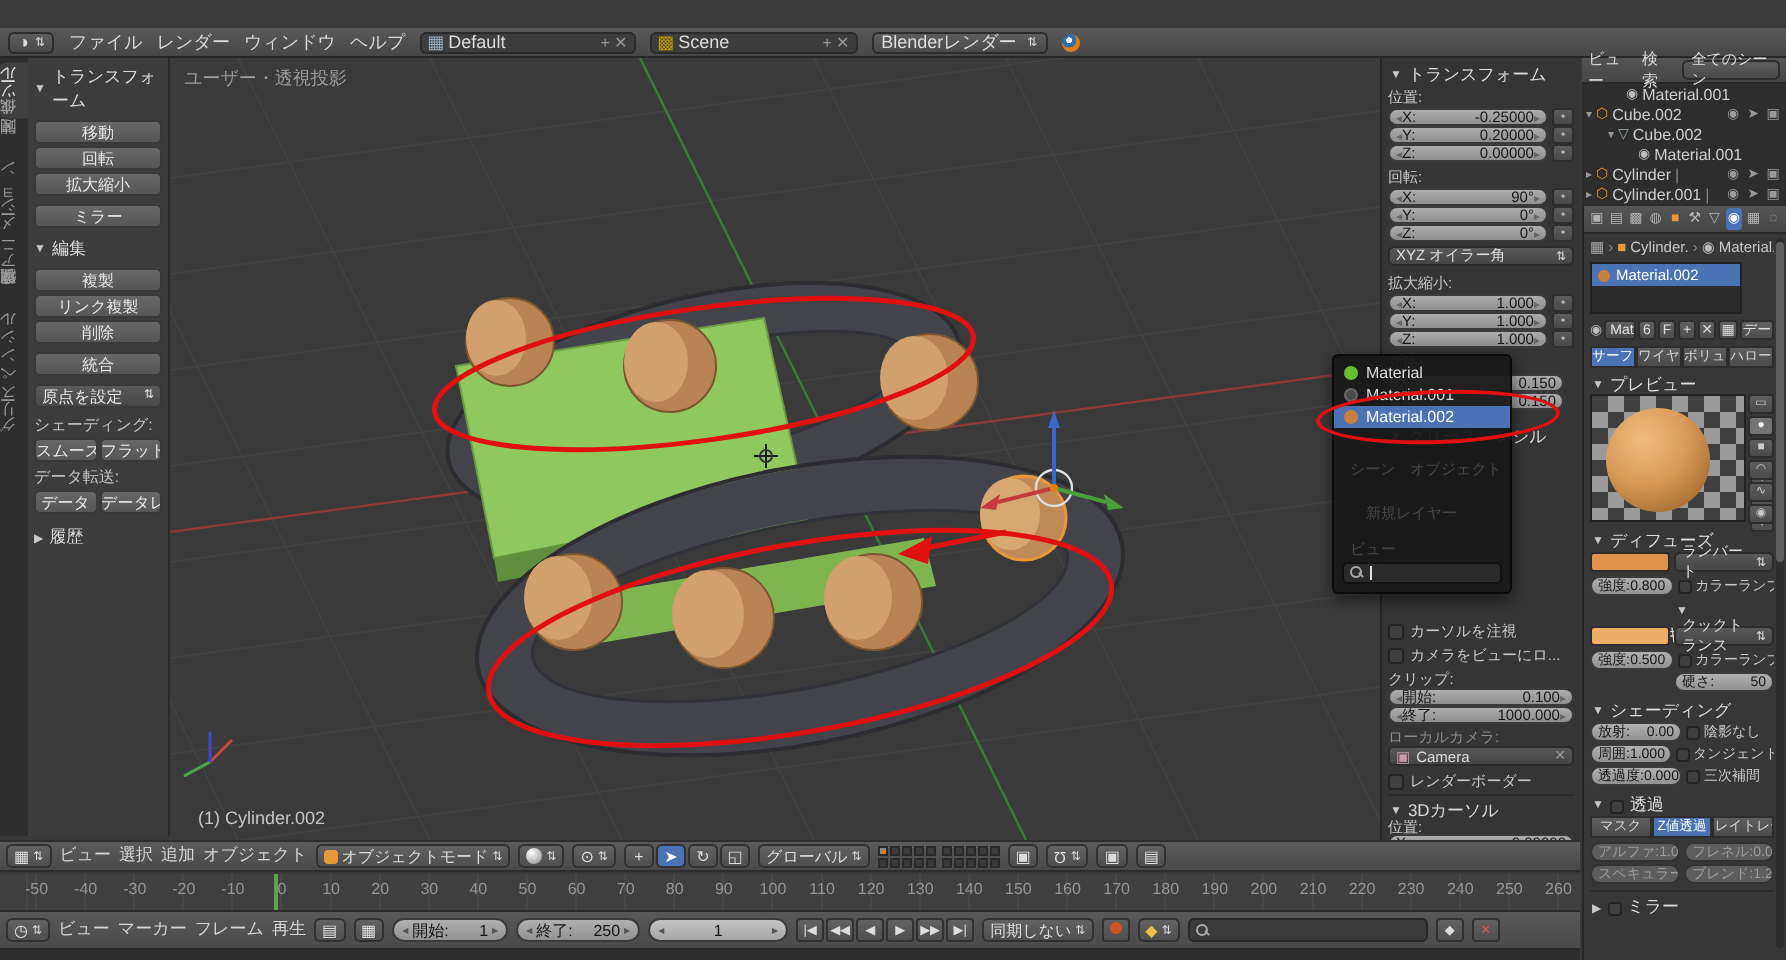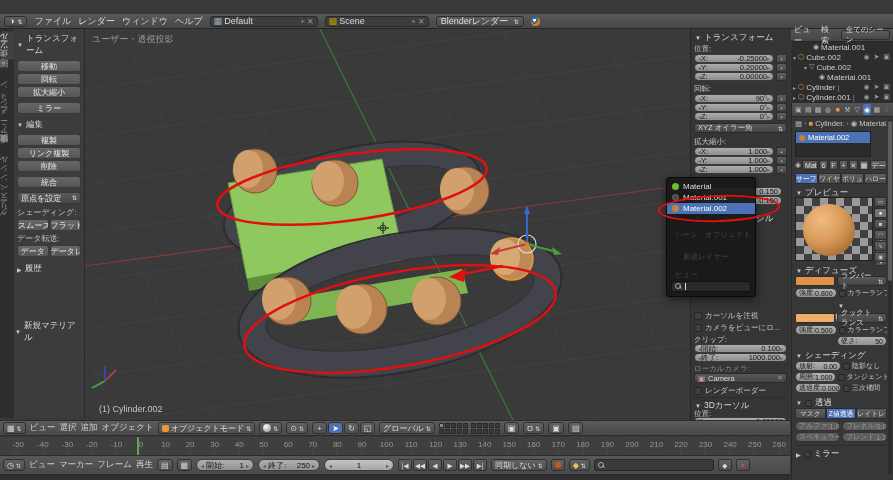--- a/index.html
+++ b/index.html
@@ -183,26 +183,20 @@
     <div class="lbl">データ転送:</div>
     <div class="btnrow">
       <div class="tsbtn">データ</div>
       <div class="tsbtn">データレ</div>
     </div>
     <div class="phdr" style="margin-top:4px;">
         <span class="tri">▶</span>
         <span>履歴</span>
       </div>
   </div>
-  <div id="redo-panel" class="abs">
-    <div class="phdr">
-        <span class="tri">▼</span>
-        <span>新規マテリアル</span>
-      </div>
-  </div>
 
   <div id="viewport" class="abs">
     <svg width="705" height="391" viewBox="0 0 705 391">
 
       <g stroke="#424242" stroke-width="1">
         <line x1="0" y1="60" x2="705" y2="-35"></line>
           <line x1="0" y1="108" x2="705" y2="13"></line>
         <line x1="0" y1="156" x2="705" y2="61"></line>
           <line x1="0" y1="204" x2="705" y2="109"></line>
         <line x1="0" y1="252" x2="705" y2="157"></line>

